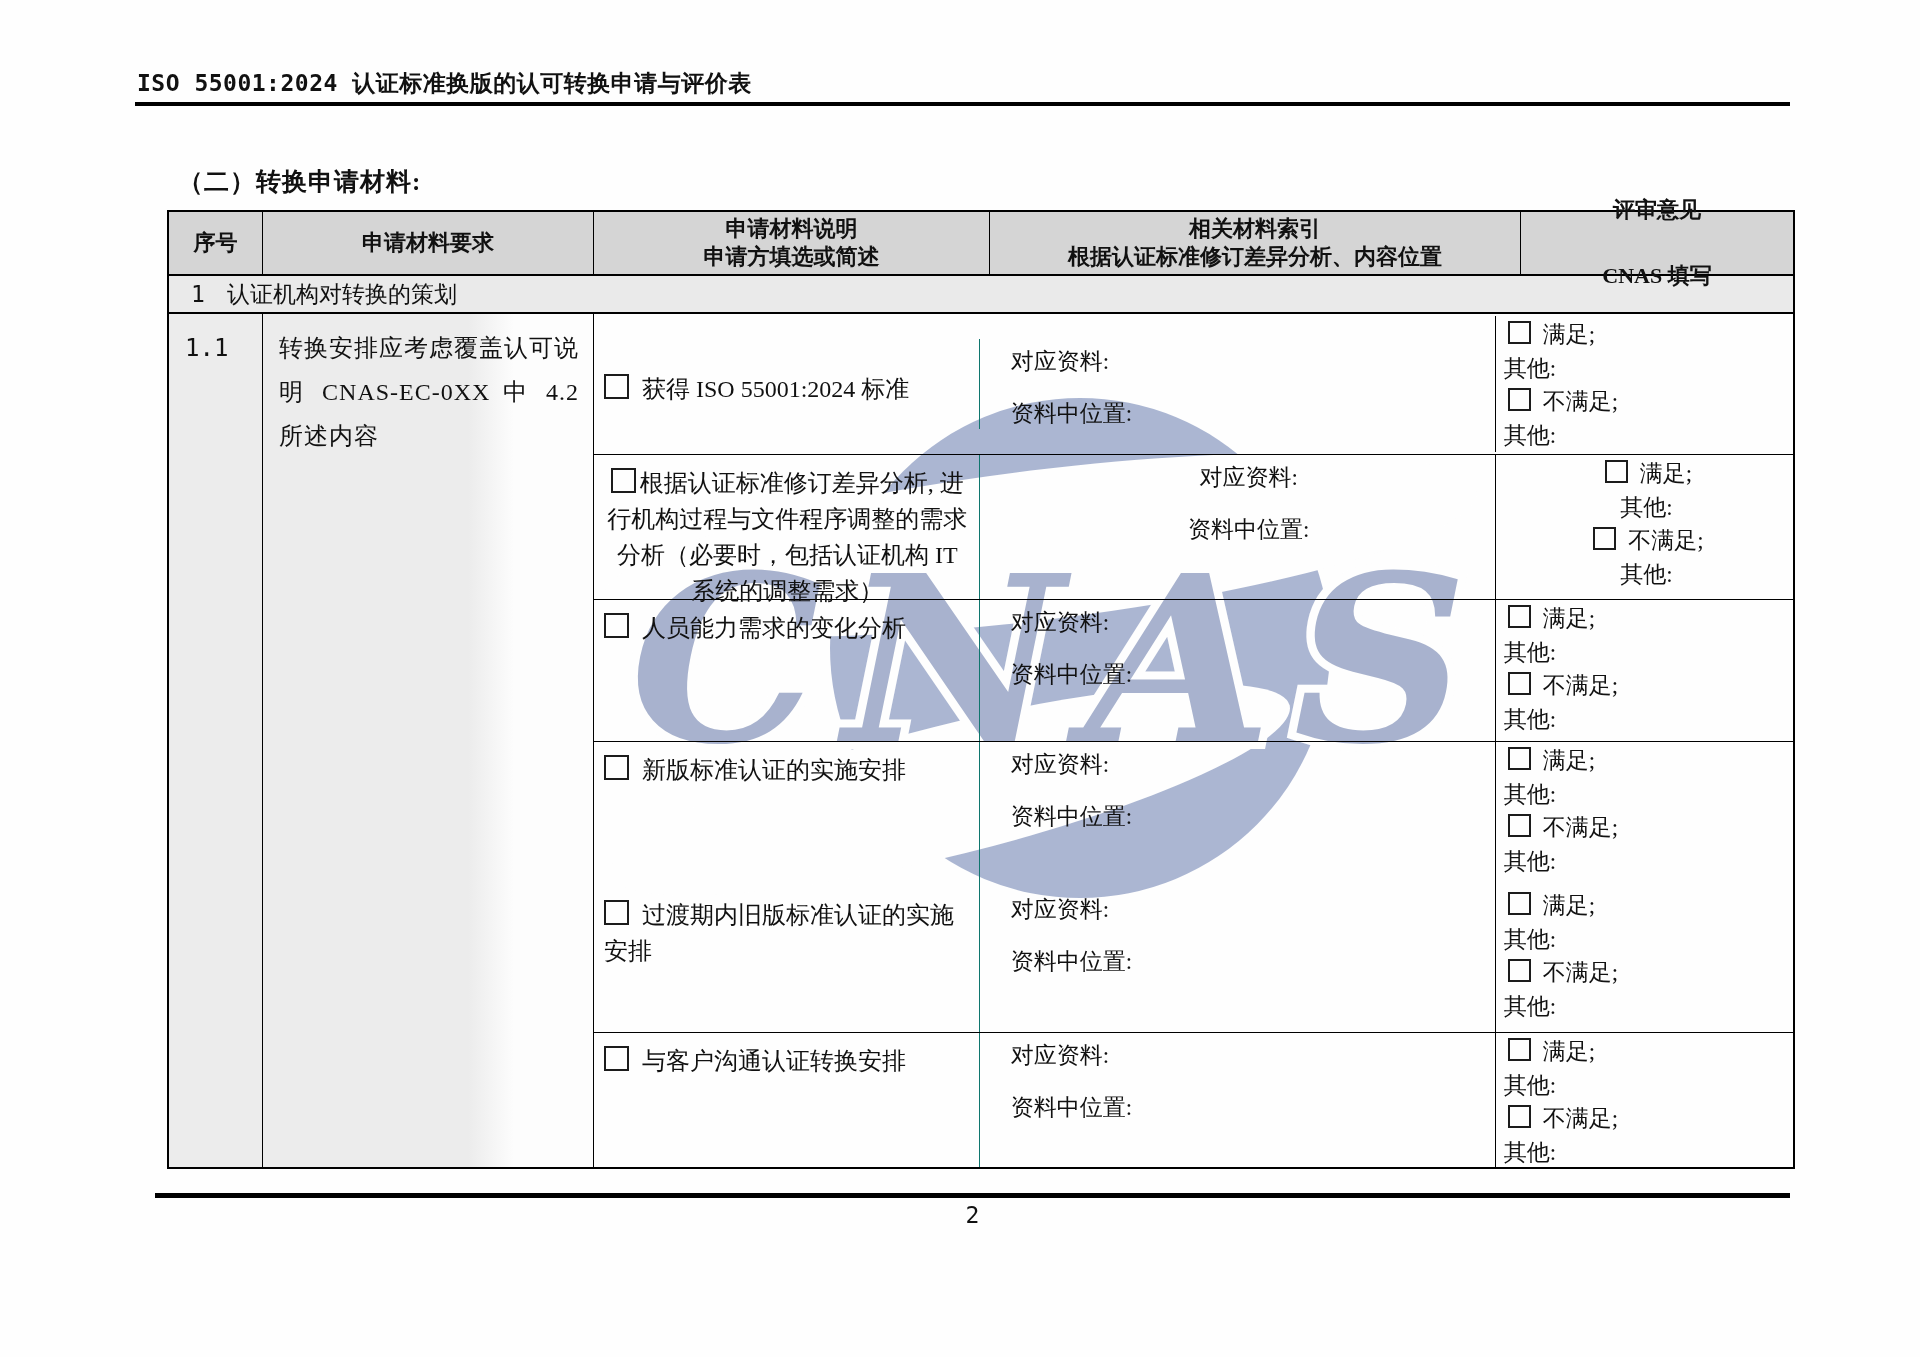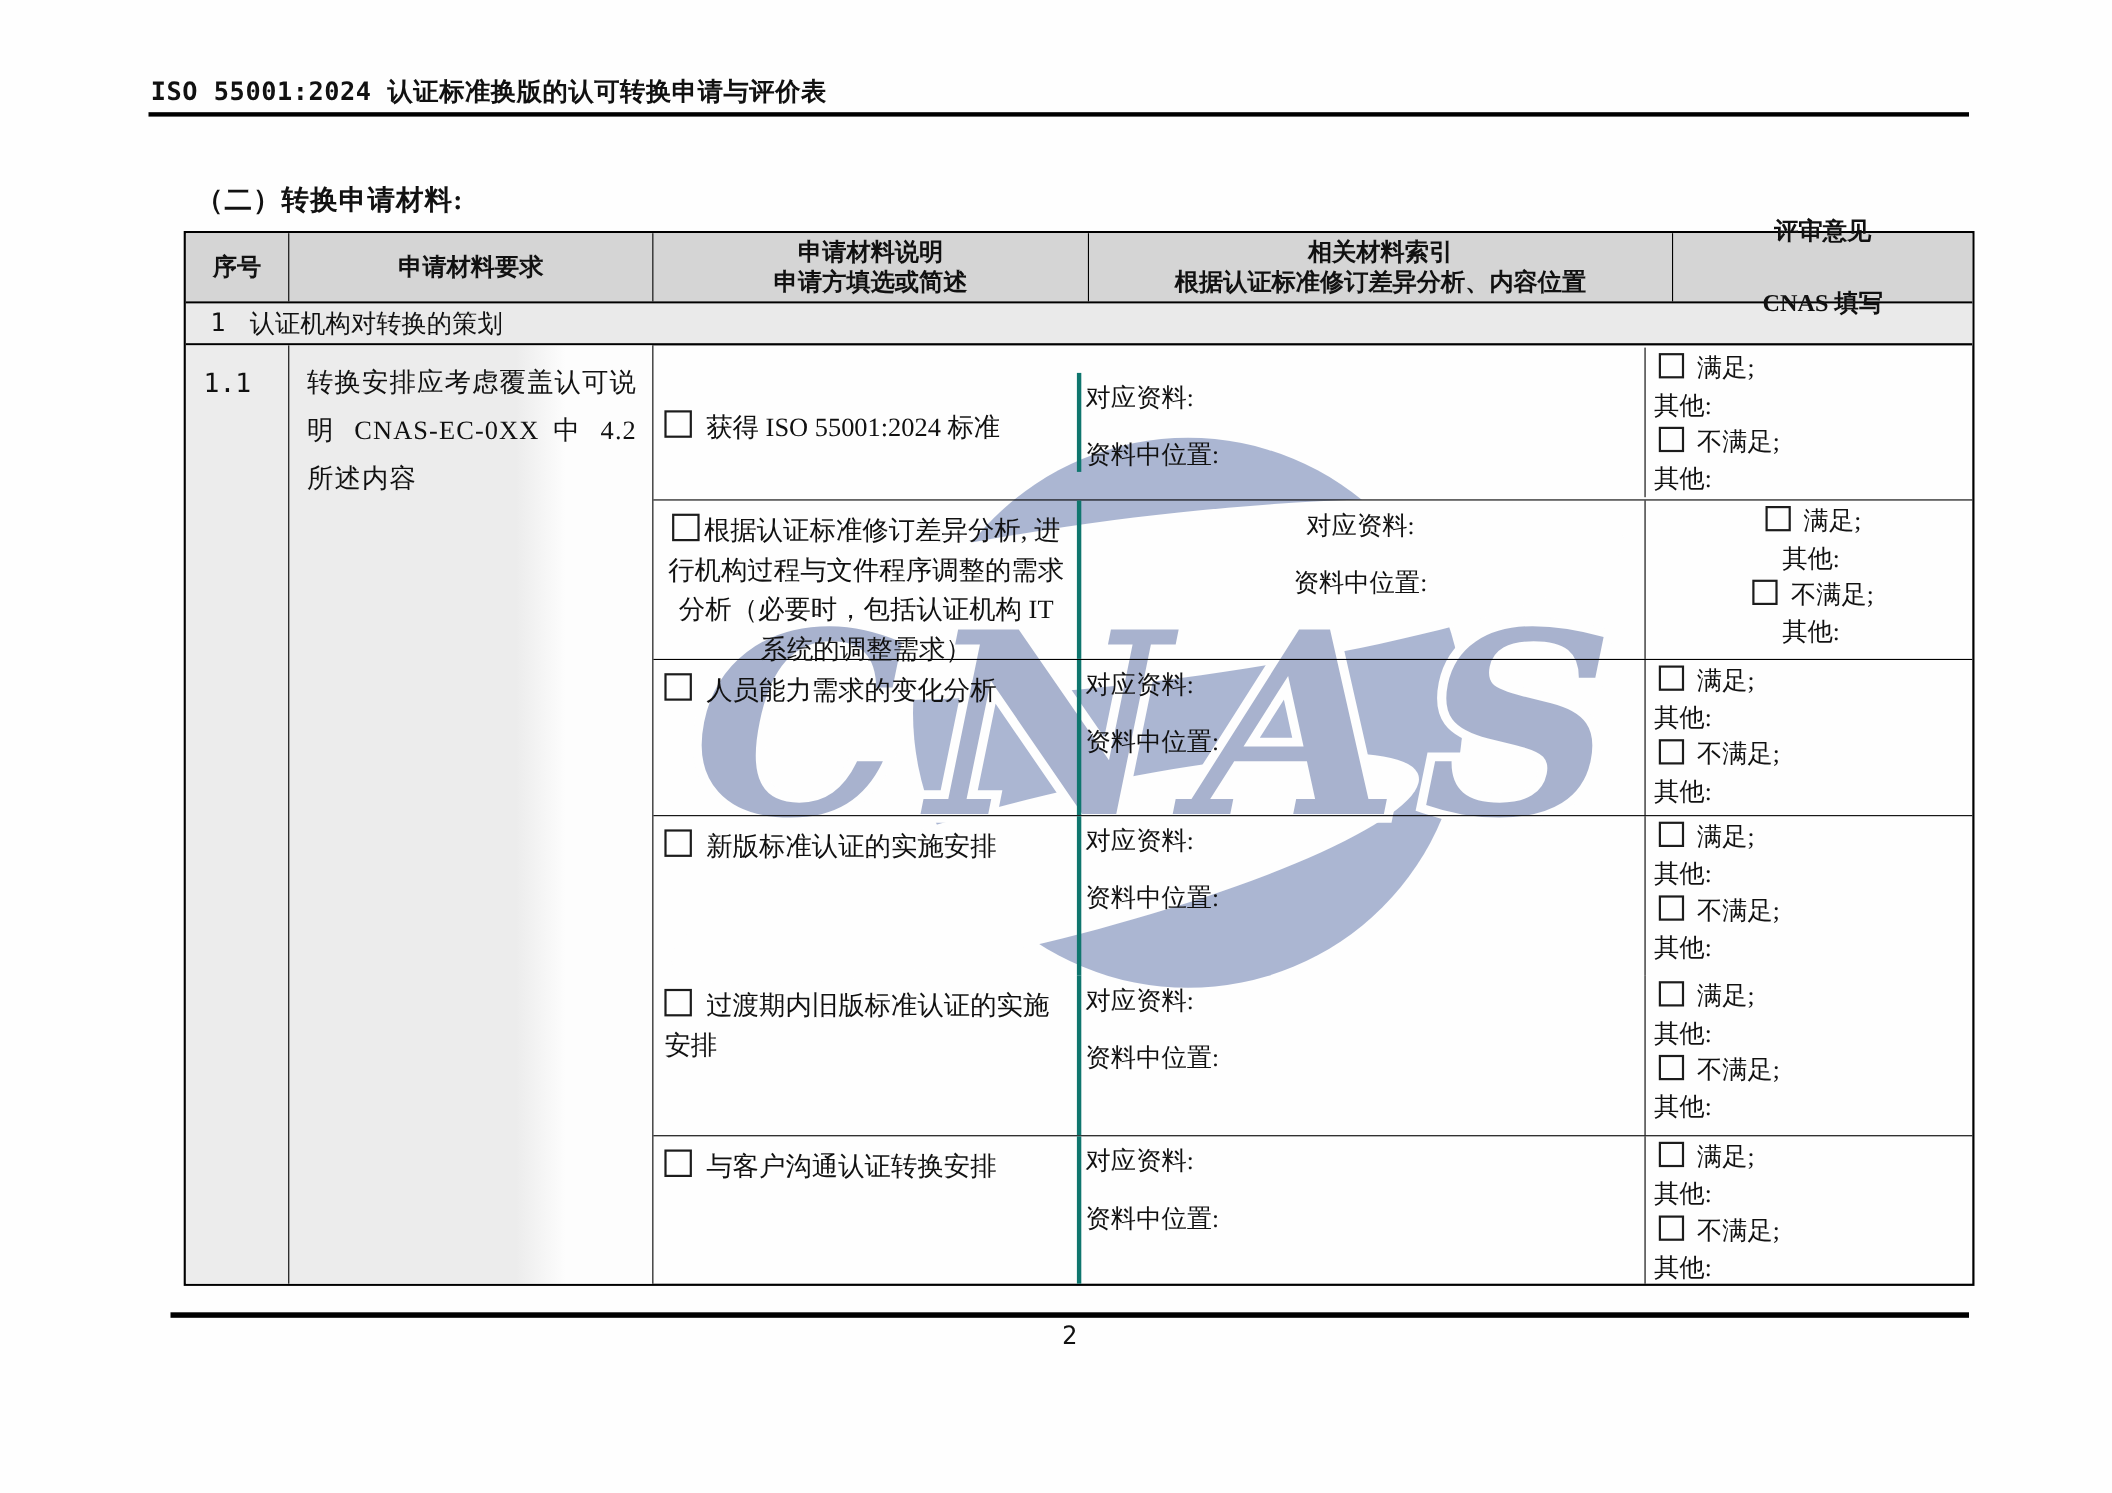--- a/index.html
+++ b/index.html
@@ -34,21 +34,21 @@
   .mainrow{display:flex;}
   .leftmerge{display:flex;width:424px;background:linear-gradient(to right,#ececec 0px,#ececec 300px,#fdfdfd 345px,#fdfdfd 100%);}
   .no-cell{box-sizing:border-box;width:93px;padding:20px 0 0 16px;font-size:24px;
            font-family:"DejaVu Sans Mono","Liberation Mono",monospace;}
   .req-cell{box-sizing:border-box;width:331px;border-left:1px solid #000;padding:12px 14px 0 16px;
             font-size:24px;line-height:44px;text-align:justify;letter-spacing:1px;}
   .subwrap{width:1200px;border-left:1px solid #000;box-sizing:border-box;}
   .subrow{display:flex;box-sizing:border-box;}
   .subrow.bt{border-top:1px solid #000;}
   .sub-desc{box-sizing:border-box;width:396px;padding:10px 8px 0 10px;font-size:24px;line-height:36px;}
-  .sub-mat{box-sizing:border-box;width:531px;border-left:4px solid #0f766e;padding:8px 8px 0 4px;
+  .sub-mat{box-sizing:border-box;width:531px;border-left:1px solid #0f766e;padding:8px 8px 0 31px;
            font-size:23px;line-height:30px;}
   .sub-mat .l2{margin-top:22px;}
   .sub-rev{box-sizing:border-box;width:307px;border-left:1px solid #000;padding:2px 4px 0 8px;
            font-size:23px;line-height:33.5px;}
   .h1{height:140px;align-items:center;} .h2{height:145px;text-align:center;} .h3{height:142px;} .h4{height:146px;} .h5{height:145px;} .h6{height:135px;}
   .cb{display:inline-block;width:21px;height:21px;border:2px solid #1c1c1c;background:transparent;
       vertical-align:-2px;margin-right:13px;}
   .cb.tight{margin-right:4px;}
   .cb.sm{width:19px;height:19px;margin-right:12px;margin-left:4px;}
   

